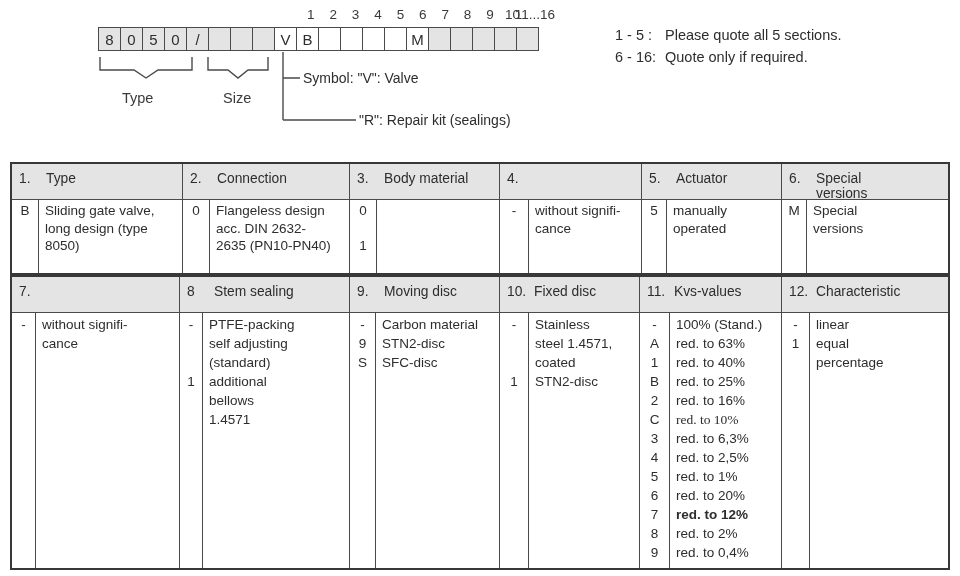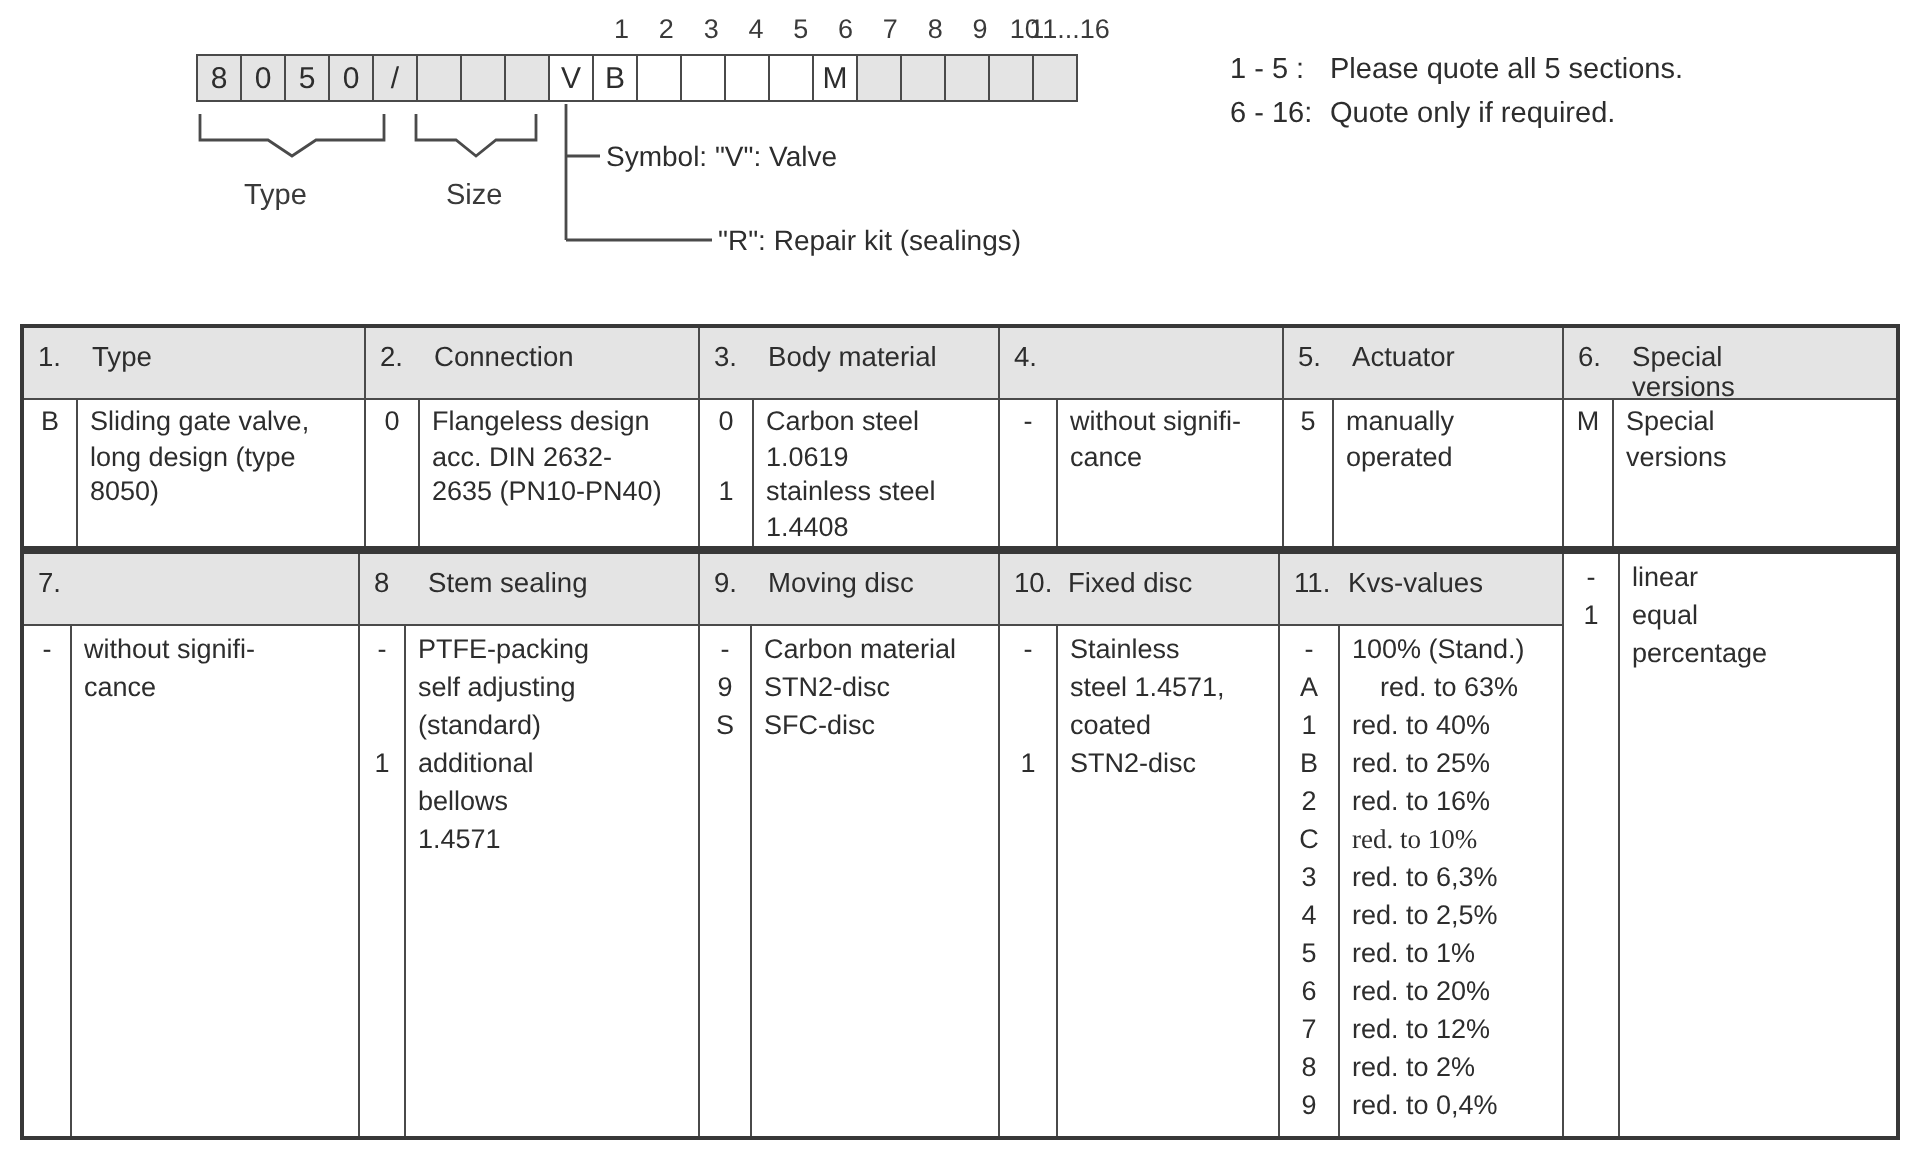--- a/index.html
+++ b/index.html
@@ -143,26 +143,20 @@
           <span class="hnum">3.</span>
           <span class="htitle">Body material</span>
         </div>
         <div class="gbody">
           <div class="codecol" style="width: 27px;">
             <div class="ln" style="height: 17.5px; line-height: 17.5px;">0</div>
             <div class="ln" style="height: 17.5px; line-height: 17.5px;"></div>
             <div class="ln" style="height: 17.5px; line-height: 17.5px;">1</div>
             <div class="ln" style="height: 17.5px; line-height: 17.5px;"></div>
           </div>
-          <div class="desccol">
-            <div class="ln" style="height: 17.5px; line-height: 17.5px;">Carbon steel</div>
-            <div class="ln" style="height: 17.5px; line-height: 17.5px;">1.0619</div>
-            <div class="ln" style="height: 17.5px; line-height: 17.5px;">stainless steel</div>
-            <div class="ln" style="height: 17.5px; line-height: 17.5px;">1.4408</div>
-          </div>
         </div>
       </div>
       <div class="group" style="width: 142px;">
         <div class="ghead">
           <span class="hnum">4.</span>
           <span class="htitle"></span>
         </div>
         <div class="gbody">
           <div class="codecol" style="width: 29px;">
             <div class="ln" style="height: 17.5px; line-height: 17.5px;">-</div>
@@ -303,36 +297,40 @@
             <div class="ln" style="height: 19px; line-height: 19px;">3</div>
             <div class="ln" style="height: 19px; line-height: 19px;">4</div>
             <div class="ln" style="height: 19px; line-height: 19px;">5</div>
             <div class="ln" style="height: 19px; line-height: 19px;">6</div>
             <div class="ln" style="height: 19px; line-height: 19px;">7</div>
             <div class="ln" style="height: 19px; line-height: 19px;">8</div>
             <div class="ln" style="height: 19px; line-height: 19px;">9</div>
           </div>
           <div class="desccol">
             <div class="ln" style="height: 19px; line-height: 19px;">100% (Stand.)</div>
-            <div class="ln" style="height: 19px; line-height: 19px; margin-left: 14px;">red. to 63%</div>
+            <div class="ln" style="height: 19px; line-height: 19px;">red. to 63%</div>
             <div class="ln" style="height: 19px; line-height: 19px;">red. to 40%</div>
             <div class="ln" style="height: 19px; line-height: 19px;">red. to 25%</div>
             <div class="ln" style="height: 19px; line-height: 19px;">red. to 16%</div>
             <div class="ln" style="height: 19px; line-height: 19px; font-family: Liberation Serif, serif;">red. to 10%</div>
             <div class="ln" style="height: 19px; line-height: 19px;">red. to 6,3%</div>
             <div class="ln" style="height: 19px; line-height: 19px;">red. to 2,5%</div>
             <div class="ln" style="height: 19px; line-height: 19px;">red. to 1%</div>
             <div class="ln" style="height: 19px; line-height: 19px;">red. to 20%</div>
-            <div class="ln" style="height: 19px; line-height: 19px;">red. to 12%</div>
+            <div class="ln" style="height: 19px; line-height: 19px; font-weight: bold;">red. to 12%</div>
             <div class="ln" style="height: 19px; line-height: 19px;">red. to 2%</div>
             <div class="ln" style="height: 19px; line-height: 19px;">red. to 0,4%</div>
           </div>
         </div>
       </div>
       <div class="group last" style="flex: 1 1 0%;">
+        <div class="ghead">
+          <span class="hnum">12.</span>
+          <span class="htitle">Characteristic</span>
+        </div>
         <div class="gbody">
           <div class="codecol" style="width: 28px;">
             <div class="ln" style="height: 19px; line-height: 19px;">-</div>
             <div class="ln" style="height: 19px; line-height: 19px;">1</div>
             <div class="ln" style="height: 19px; line-height: 19px;"></div>
           </div>
           <div class="desccol">
             <div class="ln" style="height: 19px; line-height: 19px;">linear</div>
             <div class="ln" style="height: 19px; line-height: 19px;">equal</div>
             <div class="ln" style="height: 19px; line-height: 19px;">percentage</div>

